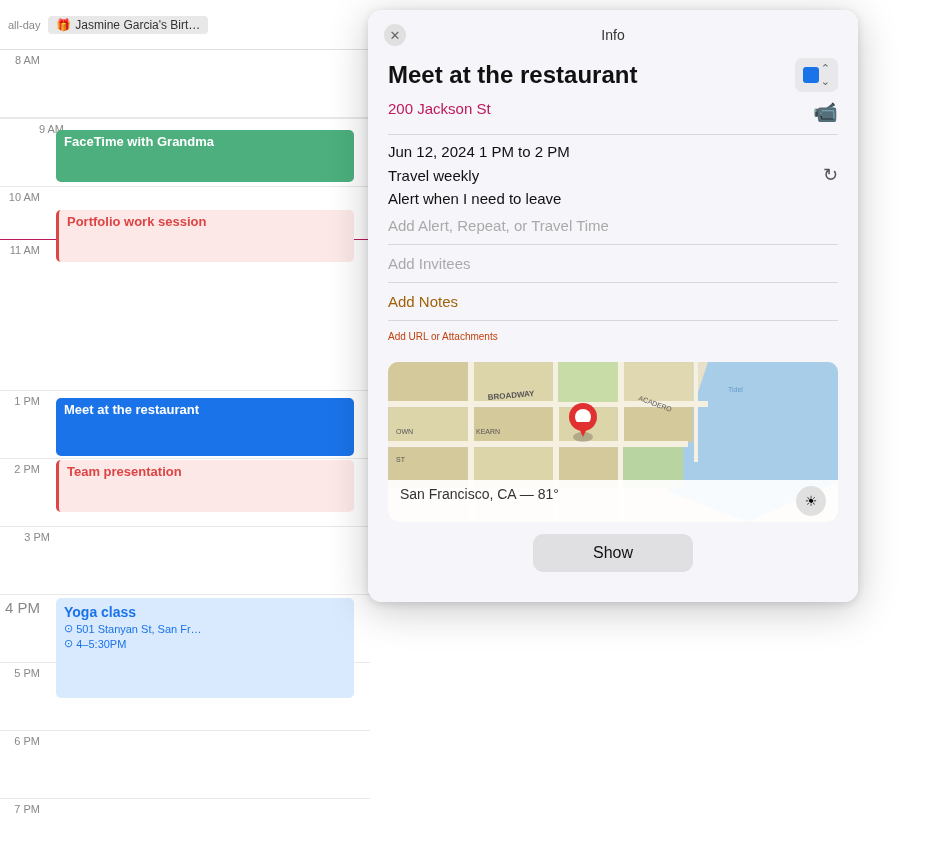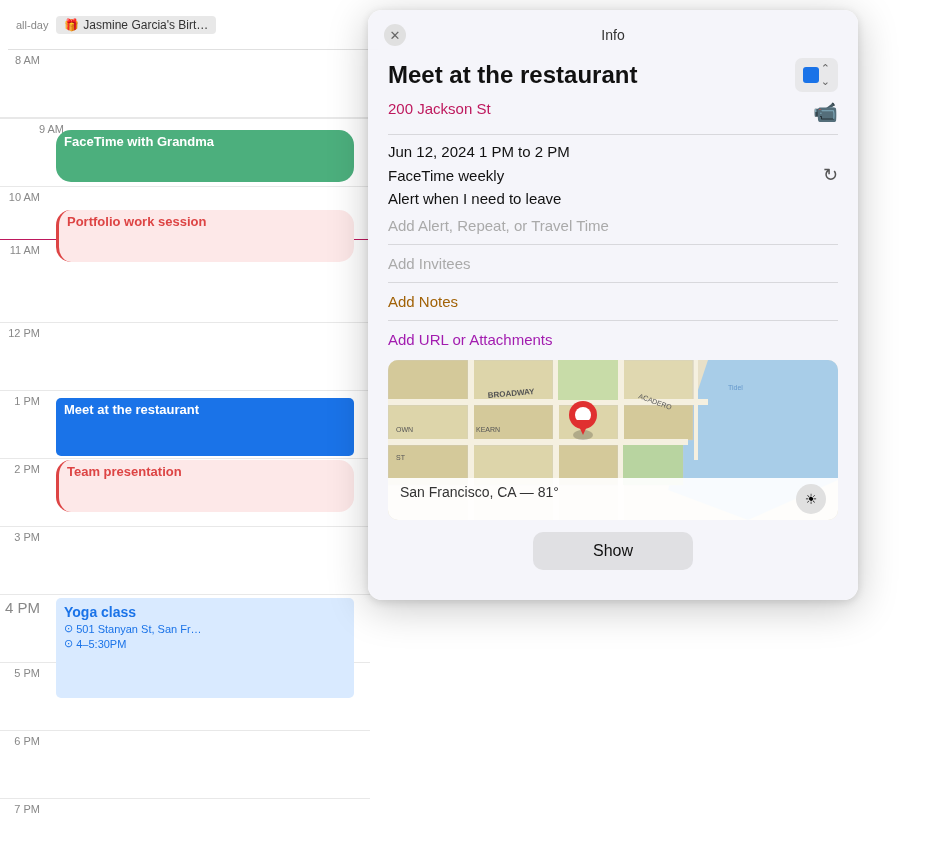--- a/index.html
+++ b/index.html
@@ -17,21 +17,21 @@
       position: absolute;
       top: 0; left: 0;
       width: 932px;
       height: 860px;
       background: #ffffff;
     }
 
     
     .all-day-row {
       position: absolute;
-      top: 0; left: 8px;
+      top: 0; left: 0;
       width: 370px;
       height: 50px;
       display: flex;
       align-items: center;
       border-bottom: 1px solid #e0e0e0;
       padding-left: 8px;
       background: #fff;
     }
     .all-day-label {
       font-size: 11px;
@@ -70,21 +70,21 @@
       color: #888;
       width: 48px;
       text-align: right;
       padding-right: 8px;
       flex-shrink: 0;
     }
 
     
     .cal-event {
       position: absolute;
-      border-radius: 15px;
+      border-radius: 5px;
       padding: 4px 8px;
       font-size: 13px;
       font-weight: 600;
       cursor: pointer;
       overflow: hidden;
       left: 56px;
       right: 8px;
     }
     .event-facetime {
       background: #4caf7d;
@@ -253,23 +253,23 @@
       font-size: 15px;
       color: #aaa;
       margin-bottom: 4px;
     }
     .popup-notes-row {
       font-size: 15px;
       color: #a16207;
       margin-bottom: 4px;
     }
     .popup-url-row {
-      font-size: 15px;
-      color: #a21caf;
-      margin-bottom: 12px;
+      font-size: 10px;
+      color: #c2410c;
+      margin-bottom: 20px;
     }
 
     
     .popup-map {
       width: 100%;
       height: 160px;
       border-radius: 10px;
       overflow: hidden;
       position: relative;
       margin-bottom: 12px;
@@ -339,30 +339,27 @@
   </div>
   <div style="position:absolute; top:68px; width:100%; border-top:1px solid #e8e8e8;padding-left:24px;">
     <span class="time-label" style="font-size:11px;color:#888;padding:4px 8px 0 0;display:block;text-align:right;width:48px;">9 AM</span>
   </div>
   <div style="position:absolute; top:136px; width:100%; border-top:1px solid #e8e8e8;">
     <span class="time-label" style="font-size:11px;color:#888;padding:4px 8px 0 0;display:block;text-align:right;width:48px;">10 AM</span>
   </div>
   <div style="position:absolute; top:189px; width:100%; border-top:1px solid #be185d;">
     <span class="time-label" style="font-size:11px;color:#888;padding:4px 8px 0 0;display:block;text-align:right;width:48px;">11 AM</span>
   </div>
-  <div style="position:absolute; top:272px; width:100%; border-top:1px solid #e8e8e8;">
-    <span class="time-label" style="font-size:11px;color:#888;padding:4px 8px 0 0;display:block;text-align:right;width:48px;">12 PM</span>
-  </div>
   <div style="position:absolute; top:340px; width:100%; border-top:1px solid #e8e8e8;">
     <span class="time-label" style="font-size:11px;color:#888;padding:4px 8px 0 0;display:block;text-align:right;width:48px;">1 PM</span>
   </div>
   <div style="position:absolute; top:408px; width:100%; border-top:1px solid #e8e8e8;">
     <span class="time-label" style="font-size:11px;color:#888;padding:4px 8px 0 0;display:block;text-align:right;width:48px;">2 PM</span>
   </div>
-  <div style="position:absolute; top:476px; width:100%; border-top:1px solid #e8e8e8;">
+  <div style="position:absolute; top:476px; width:100%; border-top:1px solid #e8e8e8;padding-left:10px;">
     <span class="time-label" style="font-size:11px;color:#888;padding:4px 8px 0 0;display:block;text-align:right;width:48px;">3 PM</span>
   </div>
   <div style="position:absolute; top:544px; width:100%; border-top:1px solid #e8e8e8;">
     <span class="time-label" style="font-size:15px;color:#888;padding:4px 8px 0 0;display:block;text-align:right;width:48px;">4 PM</span>
   </div>
   <div style="position:absolute; top:612px; width:100%; border-top:1px solid #e8e8e8;">
     <span class="time-label" style="font-size:11px;color:#888;padding:4px 8px 0 0;display:block;text-align:right;width:48px;">5 PM</span>
   </div>
   <div style="position:absolute; top:680px; width:100%; border-top:1px solid #e8e8e8;">
     <span class="time-label" style="font-size:11px;color:#888;padding:4px 8px 0 0;display:block;text-align:right;width:48px;">6 PM</span>
@@ -426,21 +423,21 @@
       <span class="video-icon">📹</span>
     </div>
 
     <div class="popup-divider"></div>
 
     <div class="popup-date-row">
       <span>Jun 12, 2024  1 PM to 2 PM</span>
     </div>
 
     <div class="popup-repeat-row">
-      <span class="popup-repeat-text">FaceTime weekly</span>
+      <span class="popup-repeat-text">Travel weekly</span>
       <span class="repeat-icon">↻</span>
     </div>
 
     <div class="popup-alert-row">
       <span>Alert when I need to leave</span>
     </div>
 
     <div class="popup-add-row">
       <span>Add Alert, Repeat, or Travel Time</span>
     </div>

